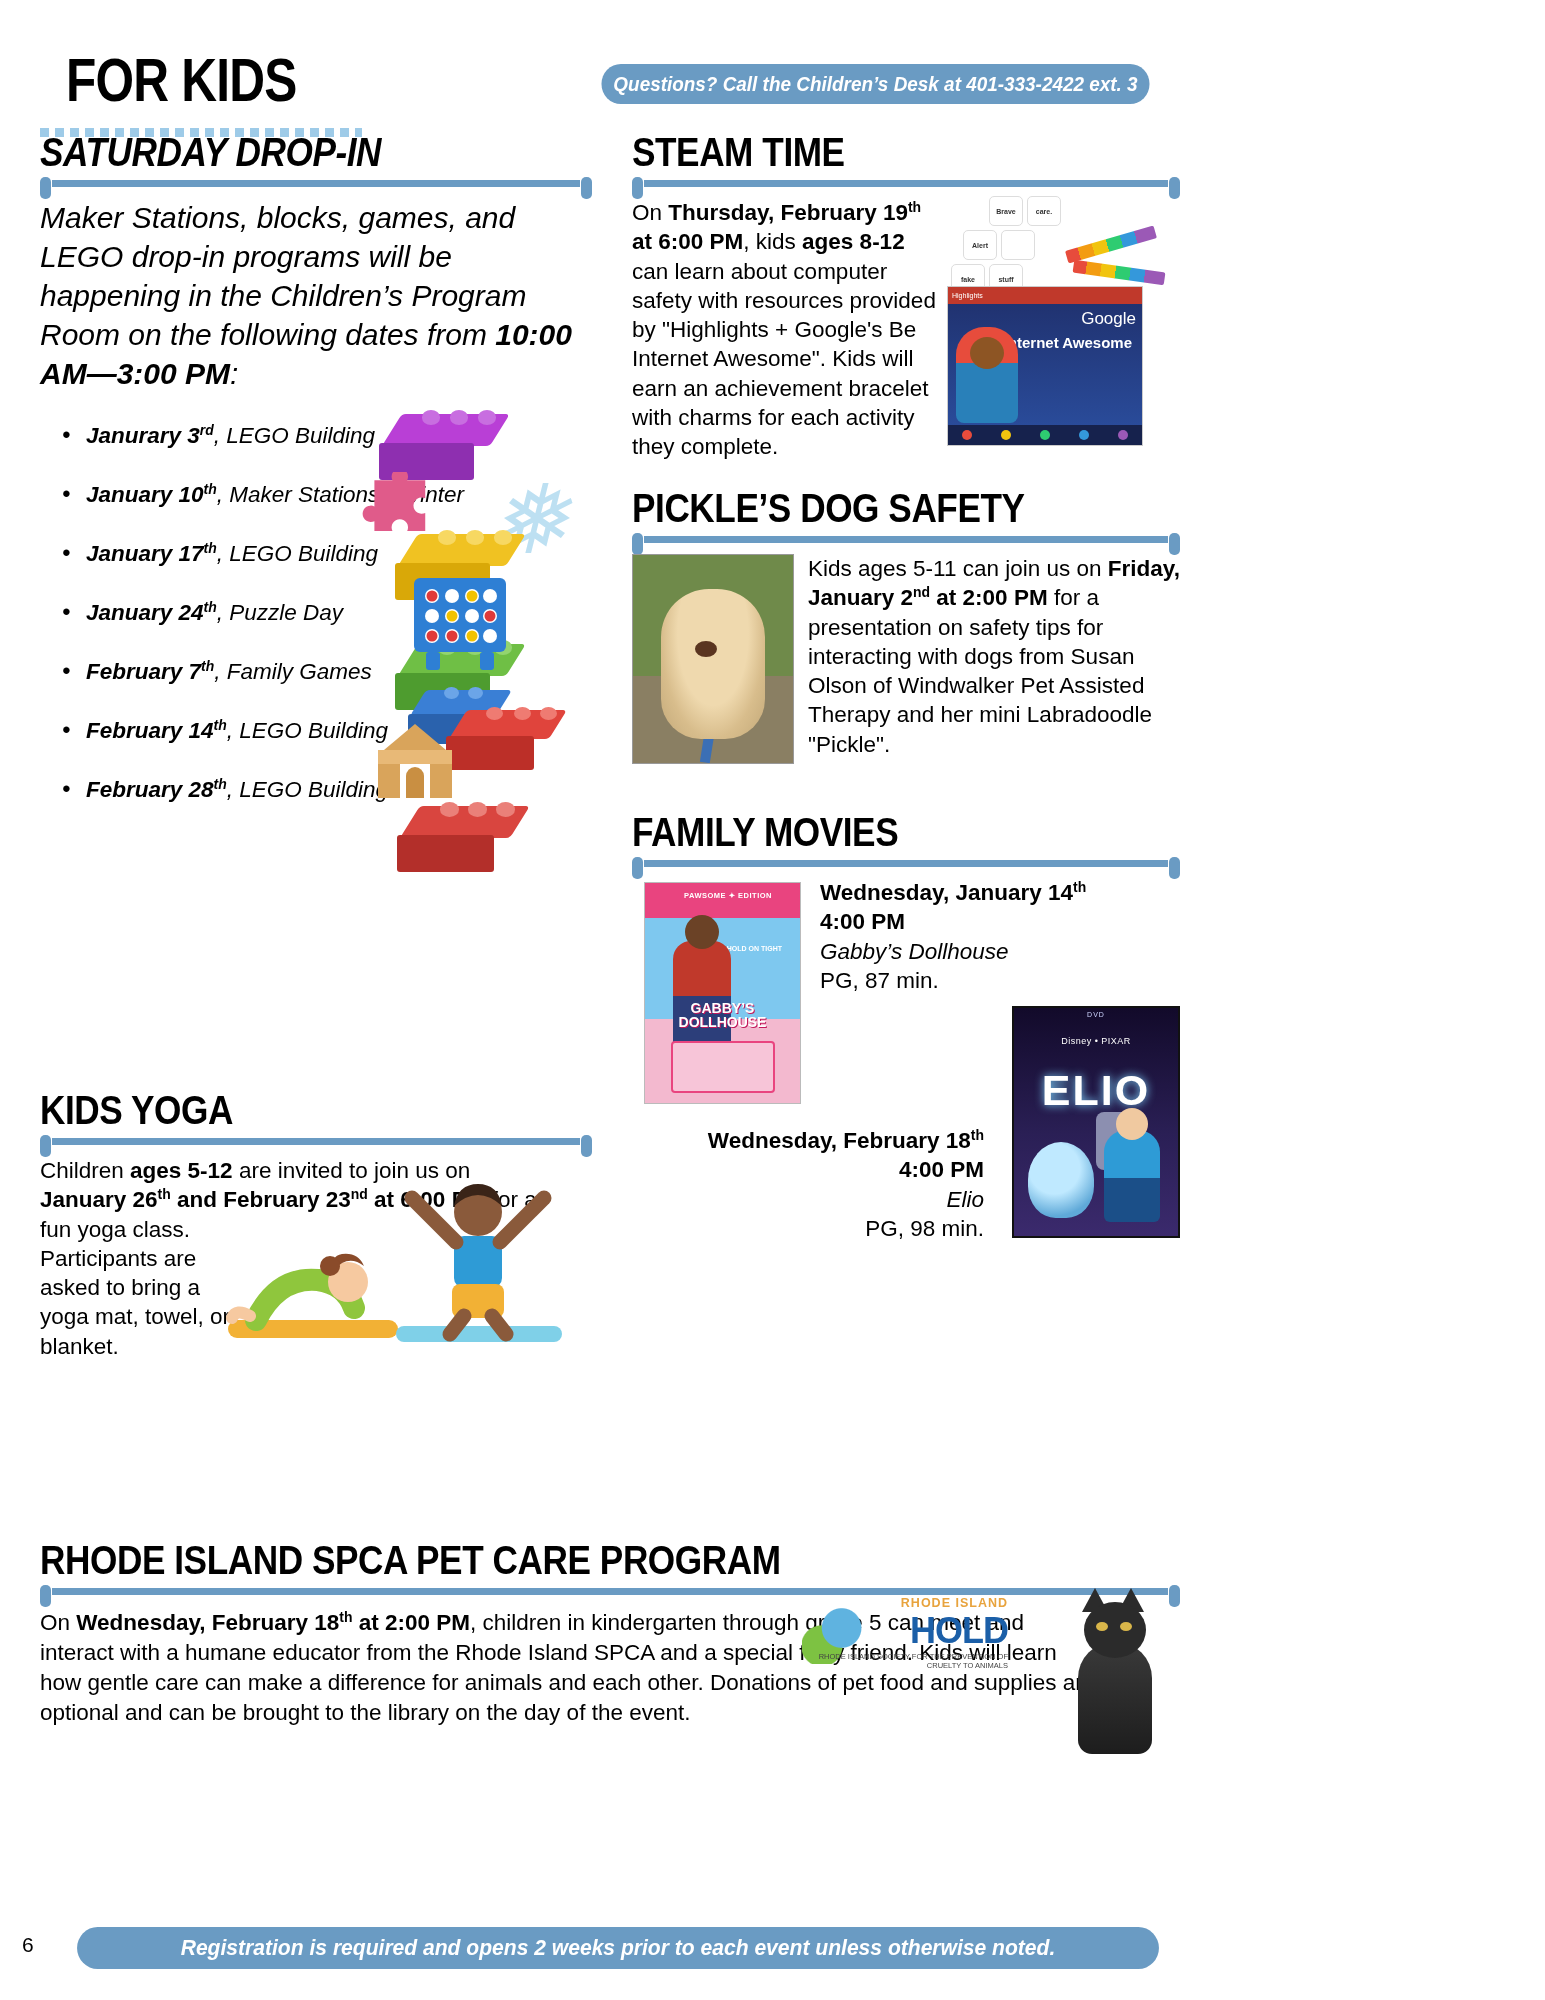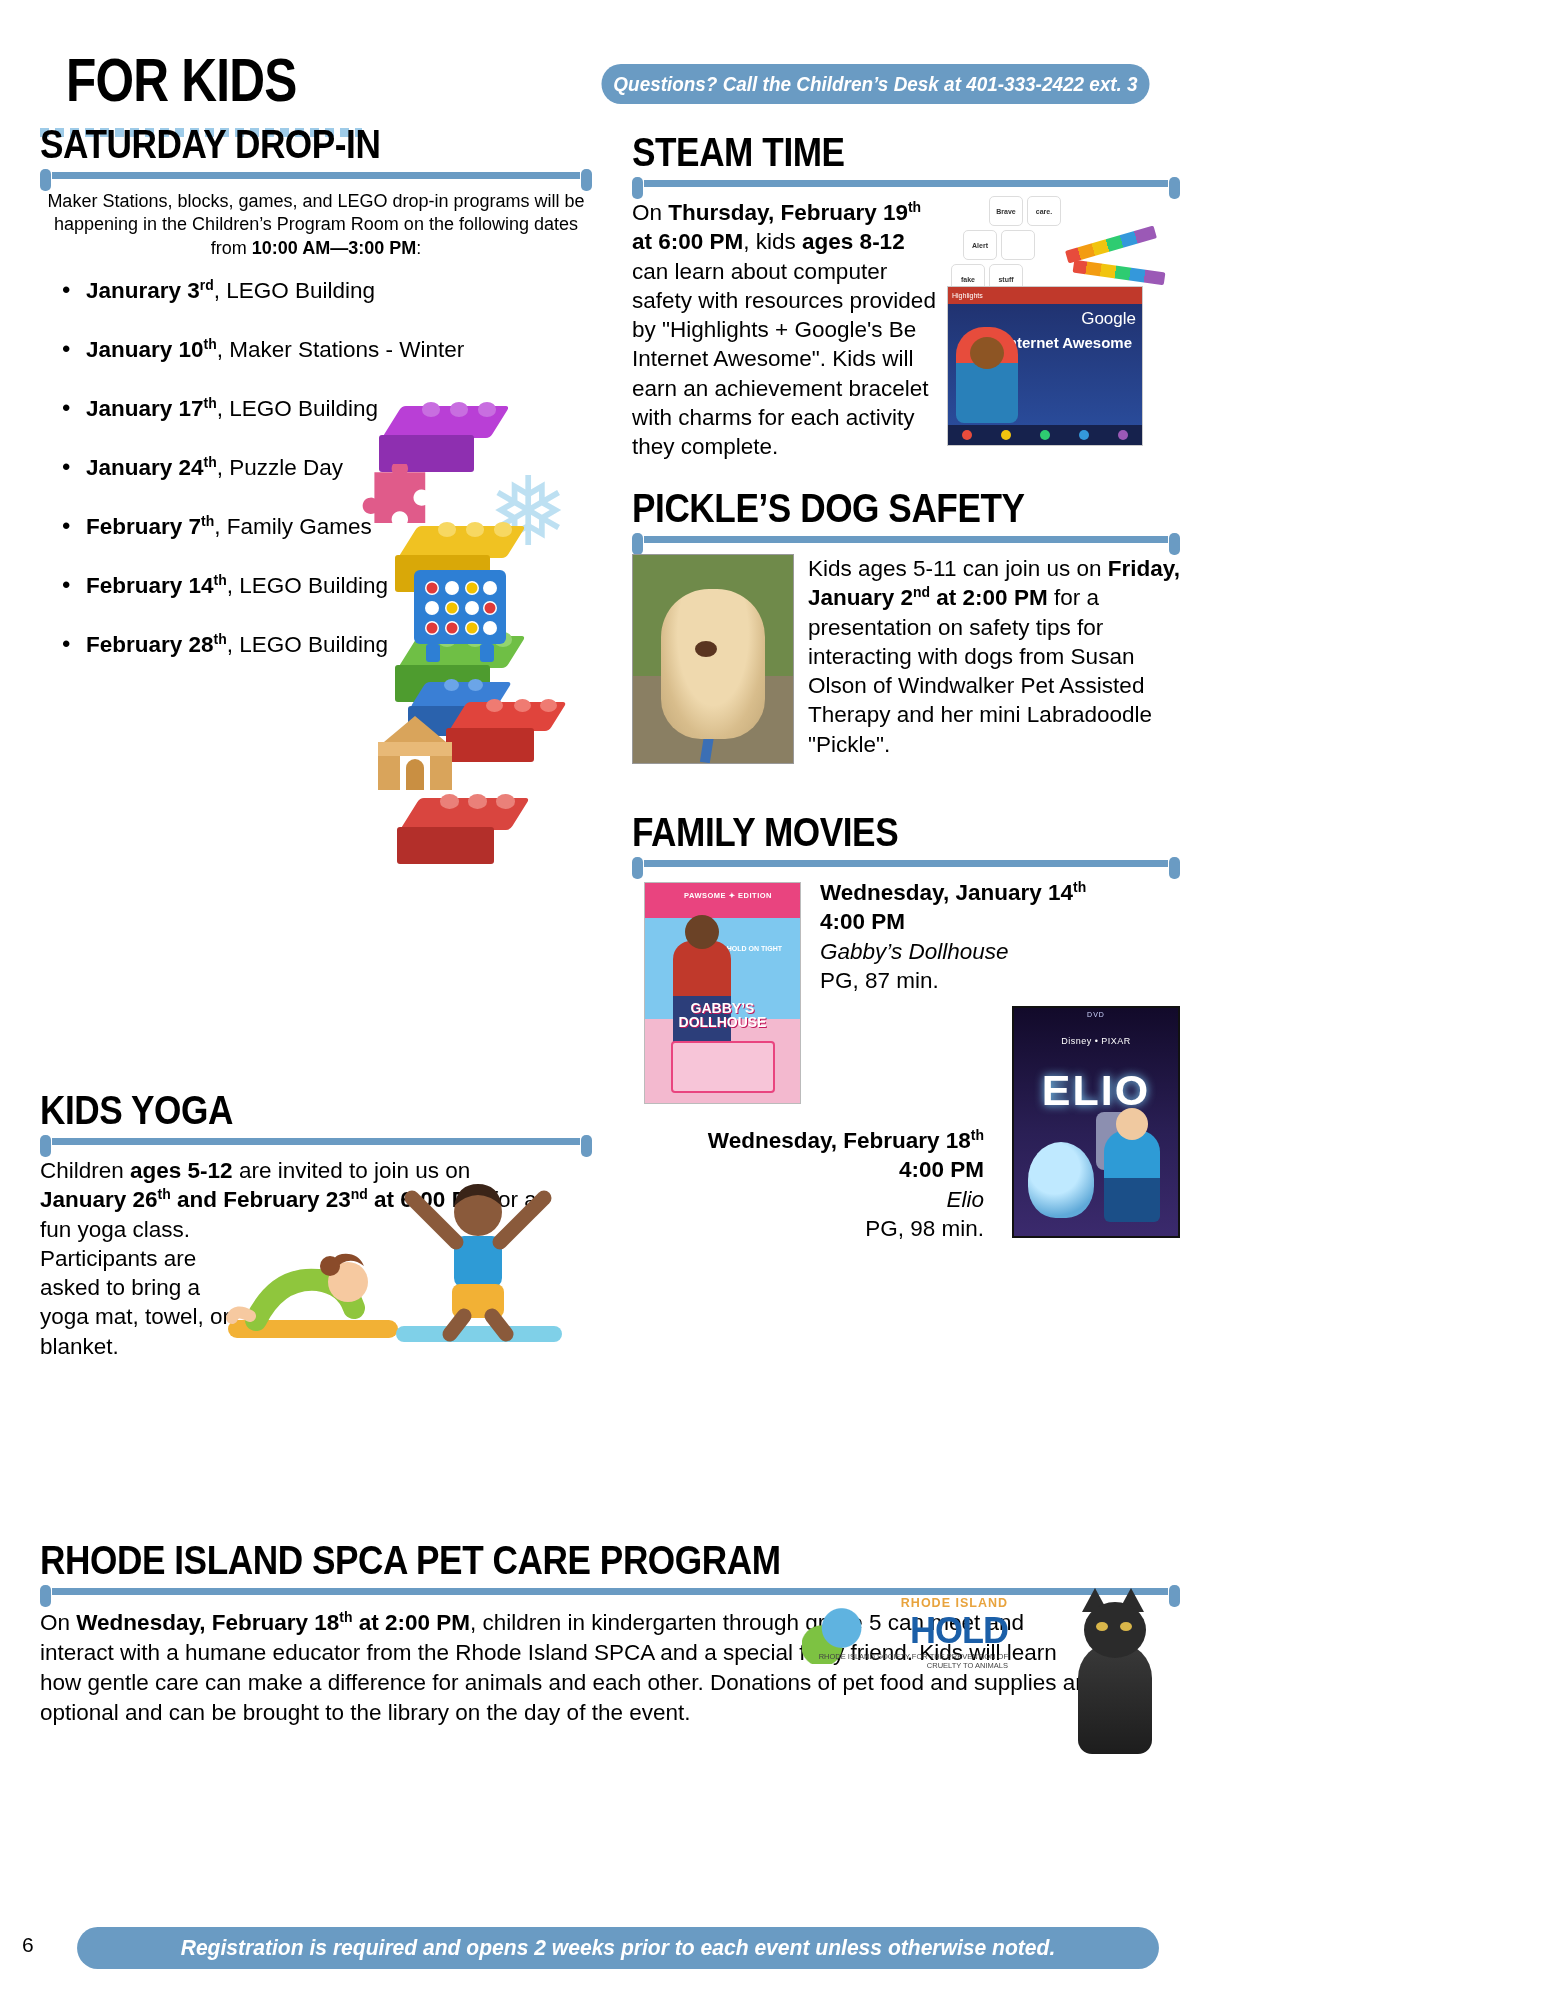--- a/index.html
+++ b/index.html
@@ -58,26 +58,26 @@
     position:absolute; left:12px; right:12px; top:3px; height:7px;
     background:#6a9bc3;
   }
   .sec-rule .cap {
     position:absolute; top:0; width:11px; height:22px;
     background:#6a9bc3; border-radius:5px;
   }
   .sec-rule .cap.l { left:0; }
   .sec-rule .cap.r { right:0; }
 
-  .body-text { font-size:18px; line-height:1.30;text-align:center; }
+  .body-text { font-size:30px; line-height:1.30; }
   b, strong { font-weight:bold; }
   sup { font-size:0.62em; vertical-align:super; line-height:0; }
 
   
-  #col-left { position:absolute; left:40px; top:124px; width:552px; }
+  #col-left { position:absolute; left:40px; top:132px; width:552px;font-style:italic; }
   #sat-intro { margin-top:10px; }
   .date-list { list-style:none; margin:16px 0 0 0; padding:0; }
   .date-list li {
     position:relative;
     padding-left:46px;
     font-size:22.5px;
     margin-bottom:33px;
     white-space:nowrap;
   }
   .date-list li:before {

